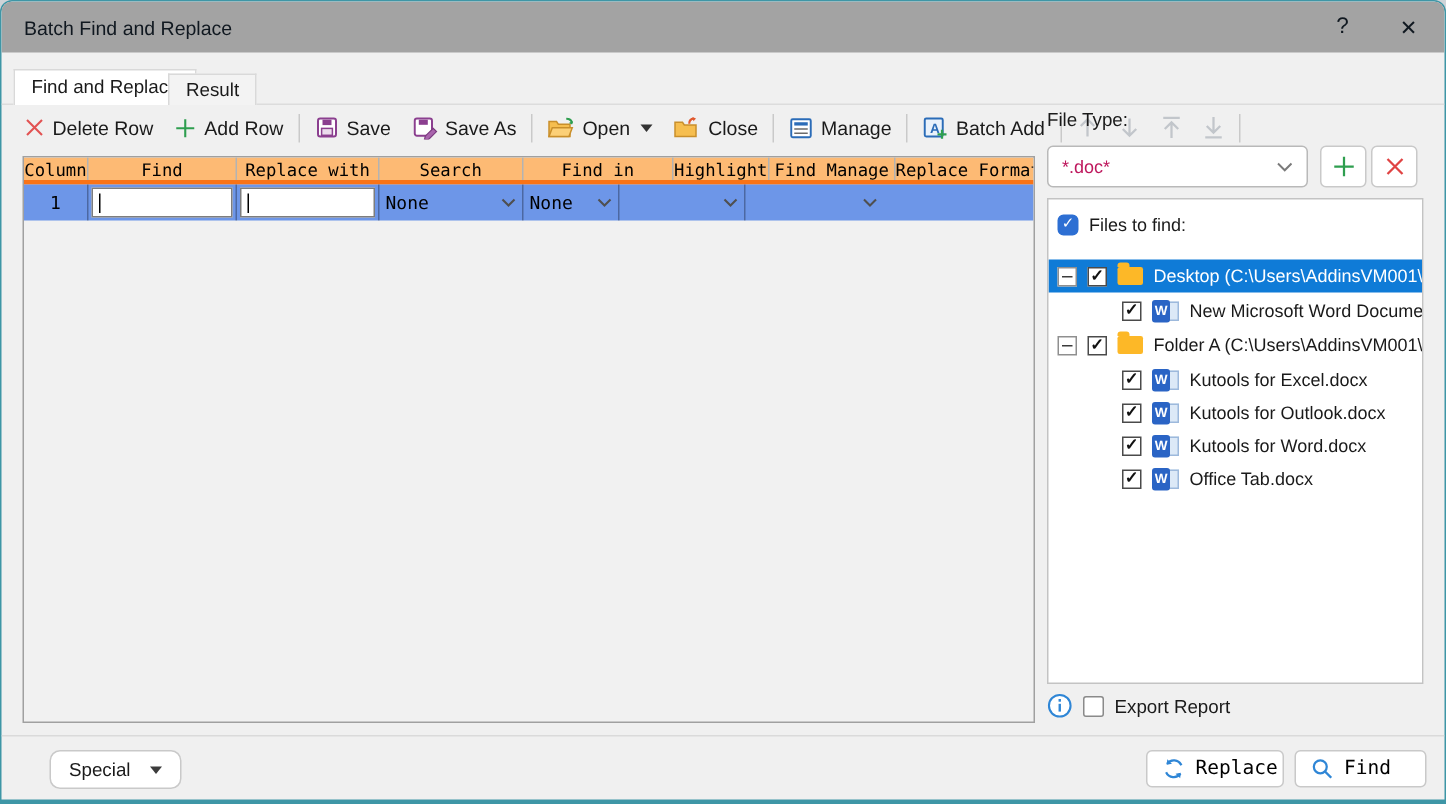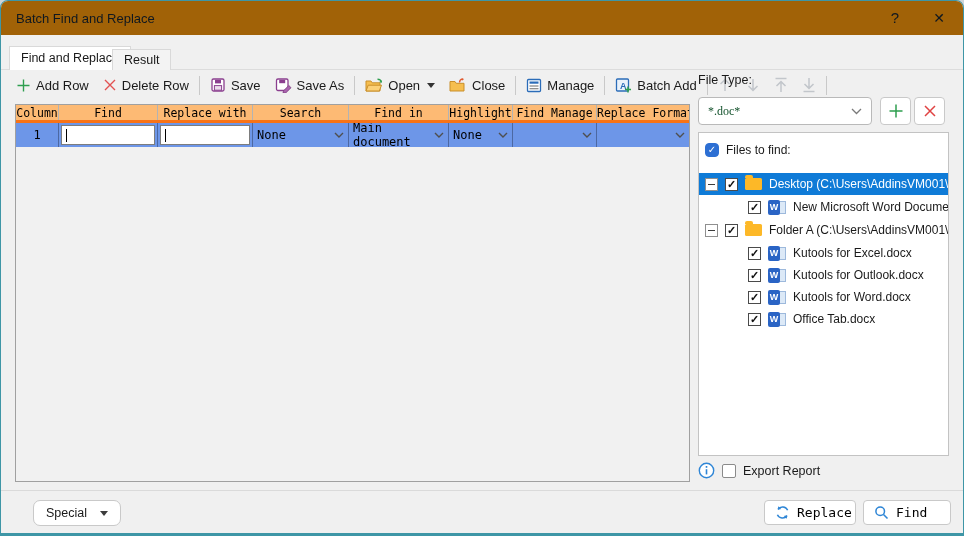--- a/index.html
+++ b/index.html
@@ -1,21 +1,21 @@
 <!DOCTYPE html>
 <html><head>
 <meta charset="utf-8">
 <style>
   * { margin:0; padding:0; box-sizing:border-box; }
   html,body { background:#cfd4d8; font-family:"Liberation Sans", sans-serif; }
   .window { position:relative; width:964px; height:536px; background:#f0f0f0;
             border:1px solid #3E96A6; border-bottom:3px solid #3E96A6;
             border-radius:8px 8px 0 0; overflow:hidden; }
   
-  .titlebar { position:absolute; left:0; top:0; right:0; height:34px; background:#a16207;
+  .titlebar { position:absolute; left:0; top:0; right:0; height:34px; background:#a3a3a3;
               display:flex; align-items:center; }
   .title { margin-left:15px; font-size:13px; color:#101820; }
   .cap-btn { position:absolute; top:0; width:36px; height:34px; line-height:34px; text-align:center;
              font-size:15px; color:#101820; cursor:default; }
   .cap-help { right:50px; }
   .cap-close { right:6px; font-size:14px; }
   
   .tabstrip { position:absolute; left:0; top:45px; right:0; height:24px; border-bottom:1px solid #dcdcdc; }
   .tab { position:absolute; font-size:12.5px; color:#1a1a1a; padding:0 11px; white-space:nowrap; }
   .tab.active { left:8px; top:0; height:24px; line-height:23px; background:#fff;
@@ -46,21 +46,21 @@
   .cell-center { justify-content:center; }
   .cell-input { background:#fff; border:1px solid #7d7d7d; height:20px; flex:1; margin:0 2px; position:relative; }
   .caret-line { position:absolute; left:4px; top:3px; width:1px; height:13px; background:#000; }
   .cell-dd { padding-left:4px; justify-content:space-between; }
   .cell-dd .dd-chev { margin-right:4px; flex:none; }
   
   .label-sm { position:absolute; font-size:12.5px; color:#1a1a1a; }
   .combo { position:absolute; left:697px; top:96px; width:174px; height:28px; background:#fff;
            border:1px solid #b9b9b9; border-radius:4px; display:flex; align-items:center;
            justify-content:space-between; padding:0 9px; }
-  .combo-val { font-family:Liberation Serif, serif; font-size:12px; color:#14532d; }
+  .combo-val { font-family:Liberation Sans, sans-serif; font-size:12px; color:#be185d; }
   .sq-btn { position:absolute; top:96px; width:31px; height:28px; background:#fff;
             border:1px solid #c9c9c9; border-radius:4px; display:flex; align-items:center; justify-content:center; }
   .tree { position:absolute; left:697px; top:131px; width:251px; height:324px; background:#fff;
           border:1px solid #c3c3c3; overflow:hidden; }
   .trow { position:absolute; left:0; right:0; height:22px; display:flex; align-items:center;
           font-size:12px; color:#1a1a1a; white-space:nowrap; overflow:hidden; }
   .trow.selected { background:#0F7BD7; color:#fff; }
   .expander { flex:none; width:13px; height:13px; background:#fff; border:1px solid #8f8f8f;
               position:relative; margin-right:7px; }
   .expander::after { content:""; position:absolute; left:2px; top:5px; width:7px; height:1.5px; background:#3c3c3c; }
@@ -105,33 +105,33 @@
   <div class="cap-btn cap-close">✕</div>
 
   <div class="tabstrip">
     <div class="tab active">Find and Replace</div>
     <div class="tab inactive">Result</div>
   </div>
 
   <div class="toolbar">
     <div class="tbtn">
       <span>
+          <svg width="14" height="14" viewBox="0 0 14 14">
+            <path d="M2 2 L12 12 M12 2 L2 12" stroke="#E25252" stroke-width="1.4" fill="none"></path>
+          </svg>
+        </span>
+      <span>Delete Row</span>
+    </div>
+    <div class="tbtn">
+      <span>
           <svg width="15" height="15" viewBox="0 0 15 15">
             <path d="M7.5 1.5 V13.5 M1.5 7.5 H13.5" stroke="#2E9E4F" stroke-width="1.4" fill="none"></path>
           </svg>
         </span>
       <span>Add Row</span>
-    </div>
-    <div class="tbtn">
-      <span>
-          <svg width="14" height="14" viewBox="0 0 14 14">
-            <path d="M2 2 L12 12 M12 2 L2 12" stroke="#E25252" stroke-width="1.4" fill="none"></path>
-          </svg>
-        </span>
-      <span>Delete Row</span>
     </div>
     <div class="tsep"></div>
     <div class="tbtn">
       <span>
           <svg width="16" height="16" viewBox="0 0 16 16">
             <rect x="2" y="2" width="12" height="12" rx="1.5" fill="#fff" stroke="#8B3F8F" stroke-width="1.3"></rect>
             <rect x="5" y="2.8" width="6" height="3.6" fill="#8B3F8F"></rect>
             <rect x="4.4" y="8.6" width="7.2" height="4.6" fill="#EBDCEC" stroke="#8B3F8F" stroke-width="1"></rect>
           </svg>
         </span>
@@ -248,28 +248,20 @@
           </div>
       </div>
       <div class="gc w3 cell-dd">
         <span>None</span>
         <span class="dd-chev">
             <svg width="10" height="6" viewBox="0 0 10 6">
               <path d="M1 1 L5 5 L9 1" fill="none" stroke="#4f4f4f" stroke-width="1.4"></path>
             </svg>
           </span>
       </div>
-      <div class="gc w4 cell-dd">
-        <span>Main document</span>
-        <span class="dd-chev">
-            <svg width="10" height="6" viewBox="0 0 10 6">
-              <path d="M1 1 L5 5 L9 1" fill="none" stroke="#4f4f4f" stroke-width="1.4"></path>
-            </svg>
-          </span>
-      </div>
       <div class="gc w5 cell-dd">
         <span>None</span>
         <span class="dd-chev">
             <svg width="10" height="6" viewBox="0 0 10 6">
               <path d="M1 1 L5 5 L9 1" fill="none" stroke="#4f4f4f" stroke-width="1.4"></path>
             </svg>
           </span>
       </div>
       <div class="gc w6 cell-dd">
         <span></span>

